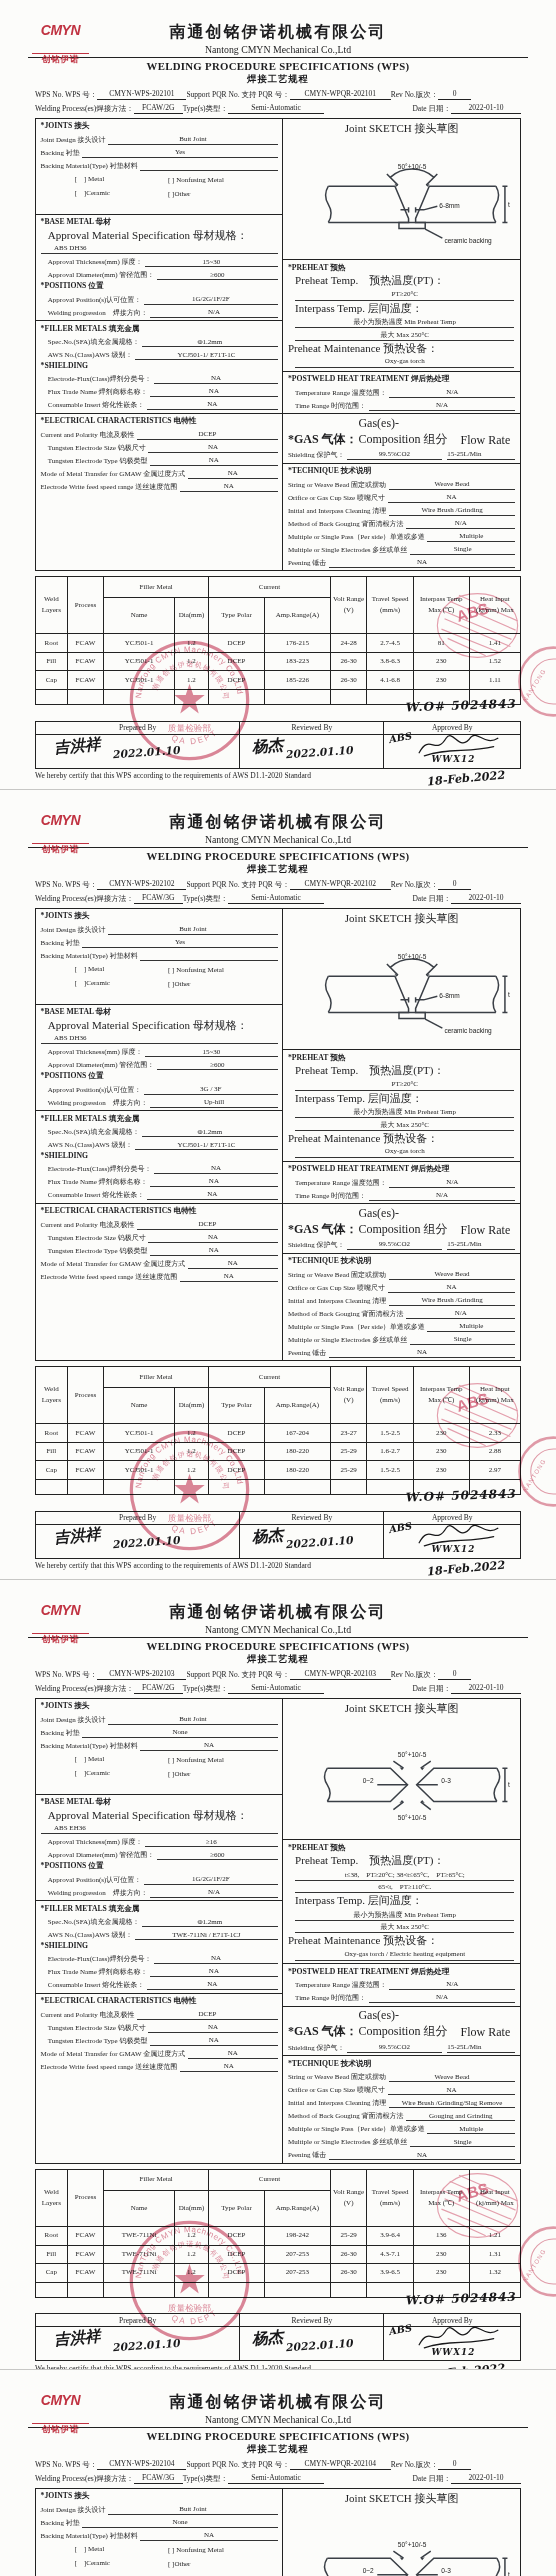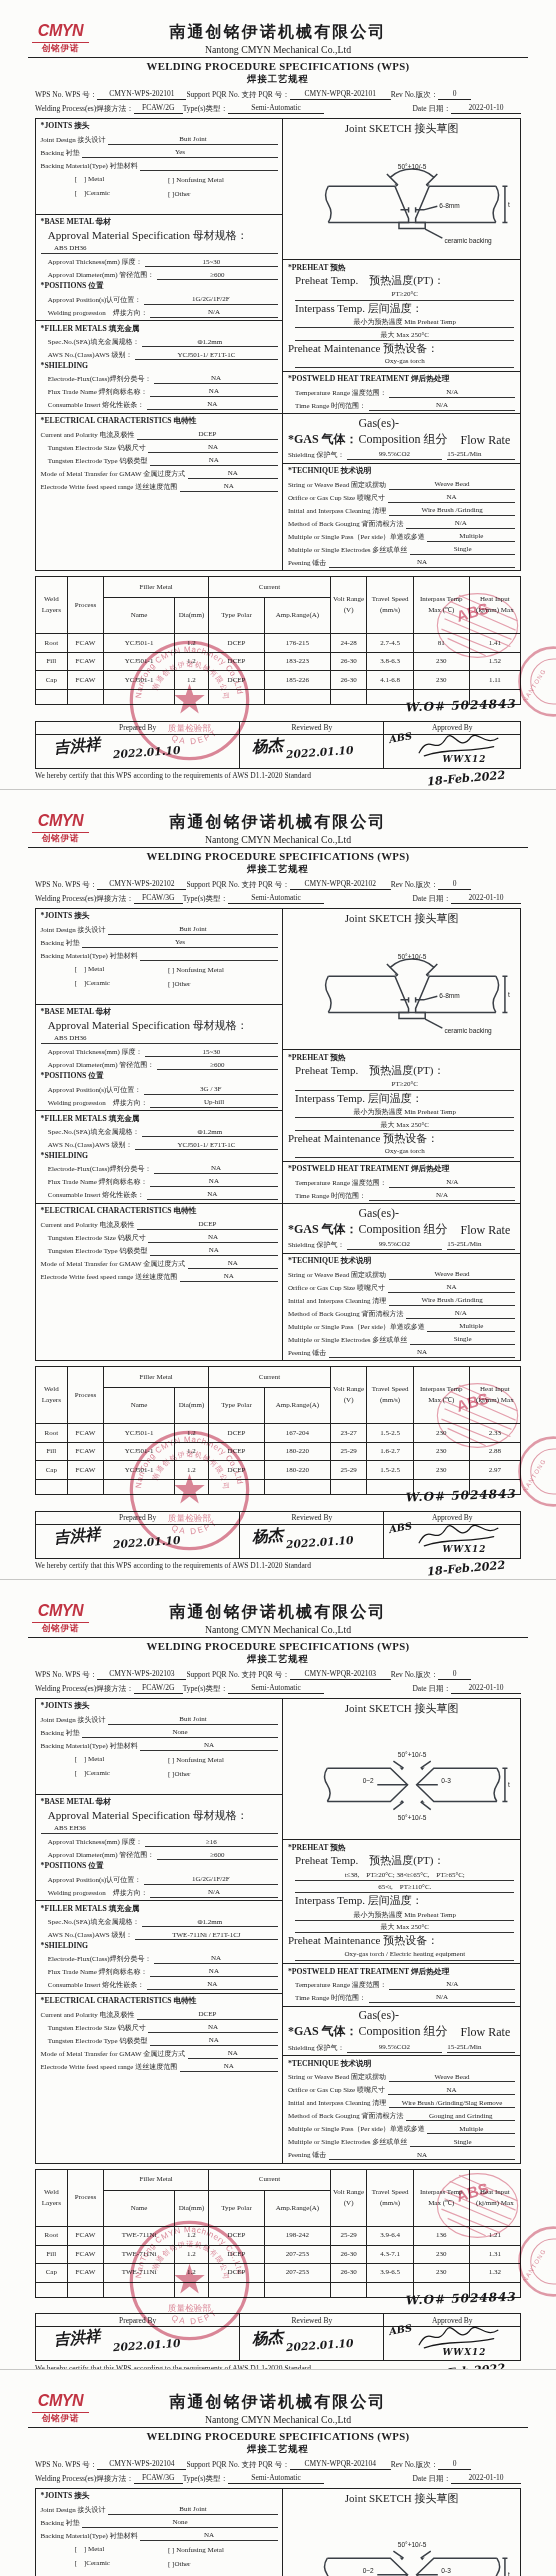--- a/index.html
+++ b/index.html
@@ -2,22 +2,22 @@
 <html style="font-size:8.2px"><head>
 <meta charset="utf-8">
 <style>
   html,body{margin:0;padding:0;background:#c7c7c5;}
   body{font-family:"Liberation Serif",serif;color:#1d1d1f;width:556px;margin:0 auto;}
   .page{position:relative;width:556px;height:789px;background:#fcfcfa;margin:0 0 1px 0;
         padding:15.5px 35px 0 35px;box-sizing:border-box;overflow:hidden;}
   
   .hdr{position:relative;text-align:center;}
   .logo{position:absolute;left:-3.1px;top:7.2px;width:57px;text-align:center;line-height:1;}
-  .logo-en{color:#c03342;font-weight:bold;font-style:italic;font-size:16px;letter-spacing:-0.5px;
-           font-family:"Liberation Sans",sans-serif;border-bottom:1.5px solid #c03342;padding-bottom:3px;}
+  .logo-en{color:#c03342;font-weight:bold;font-style:italic;font-size:14px;letter-spacing:-0.5px;
+           font-family:"Liberation Sans",sans-serif;border-bottom:1.5px solid #c03342;padding-bottom:16px;}
   .logo-cn{color:#c03342;font-size:8.8px;font-weight:bold;margin-top:1.5px;letter-spacing:0.5px;}
   .co-cn{font-size:16px;font-weight:600;letter-spacing:2.1px;padding-top:6.2px;}
   .co-en{font-size:9.8px;margin-top:1px;}
   .rule{border-bottom:1px solid #222;margin:2.1px -7.2px 0 -7.2px;}
   .t-en{font-size:10.8px;font-weight:bold;text-align:center;margin-top:2.6px;letter-spacing:0.3px;}
   .t-cn{font-size:9.3px;font-weight:bold;text-align:center;margin-top:0.5px;letter-spacing:1px;}
   
   .meta{margin-top:3.1px;font-size:7.5px;}
   .mrow{display:flex;align-items:flex-end;margin-top:3.6px;}
   .ml{white-space:pre;}
@@ -67,21 +67,21 @@
   
   .sigtab{display:grid;grid-template-columns:42% 30% 28%;border:0.9px solid #222;margin-top:1px;}
   .sigh{border-bottom:0.9px solid #222;text-align:center;font-size:7.5px;padding:1.5px 0;}
   .sigh.mid,.sigc.mid{border-left:0.9px solid #222;border-right:0.9px solid #222;}
   .sigc{height:33px;position:relative;overflow:visible;}
   .sig-name{position:absolute;left:17.5px;top:1px;font-size:15.5px;transform:rotate(-5deg);}
   .sig-date{position:absolute;left:77px;top:11.3px;font-size:10.8px;transform:rotate(-4deg);}
   .sigc.mid .sig-name{left:11.3px;}
   .sigc.mid .sig-date{left:46px;}
   .apr-mark{position:absolute;left:4.1px;top:-3.1px;font-size:9.8px;transform:rotate(-10deg);}
-  .apr-note{position:absolute;left:58px;top:19.6px;font-size:8.8px;letter-spacing:1px;}
+  .apr-note{position:absolute;left:47px;top:19.6px;font-size:8.8px;letter-spacing:1px;}
   .apr-sig{position:absolute;left:31px;top:-4.1px;}
   .certrow{display:flex;font-size:7.5px;margin-top:2.6px;align-items:flex-start;}
   .adate{margin-left:auto;font-size:11.3px;transform:rotate(-5deg);margin-right:15.5px;}
   
   .st{position:absolute;mix-blend-mode:multiply;pointer-events:none;}
   .st-qa{left:127px;top:638px;width:125px;height:125px;}
   .st-abs{left:434px;top:590px;width:87px;height:71px;}
   .st-corner{right:-23px;top:643px;width:77px;height:77px;}
 </style>
 </head>

